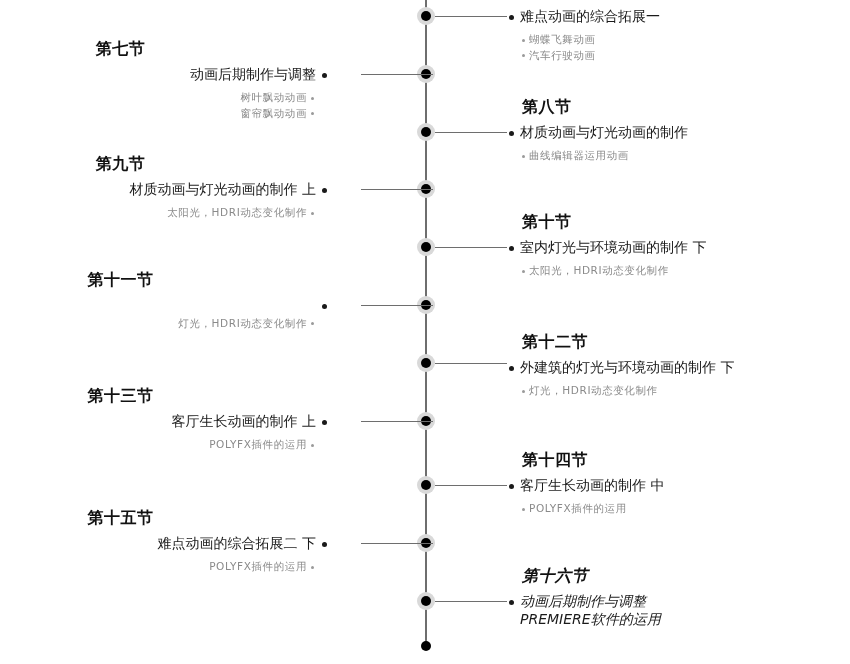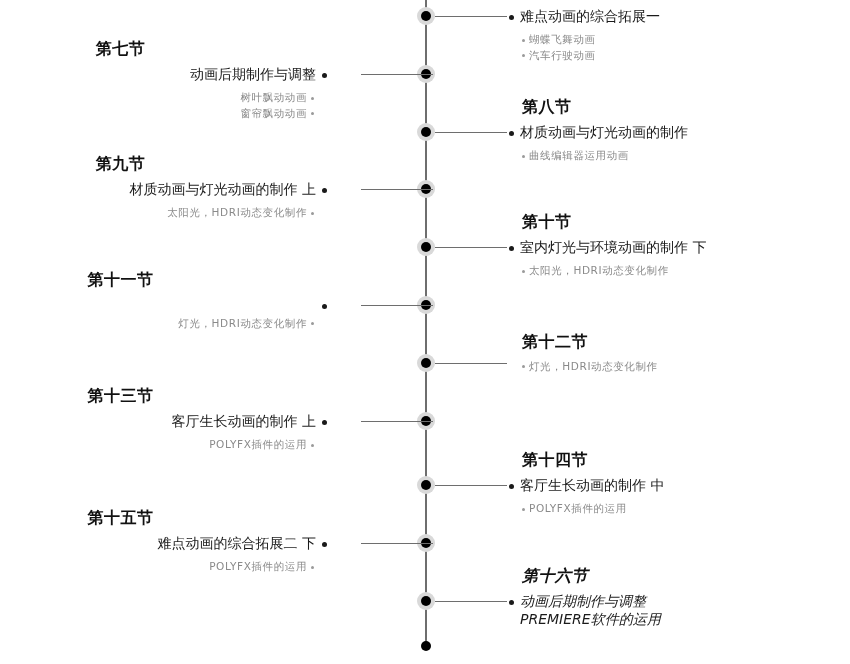--- a/index.html
+++ b/index.html
@@ -247,20 +247,24 @@
           <div class="sub-item">
             <span class="sub-bullet"></span>
             <span class="sub-text">灯光，HDRI动态变化制作</span>
           </div>
         </div>
       </div>
       <div class="node" style="top: 363px;"></div>
       <div class="connector right" style="top: 363px;"></div>
       <div class="entry right" style="top: 332px;">
         <div class="section-title">第十二节</div>
+        <div class="main-row">
+          <span class="main-bullet"></span>
+          <span class="main-text">外建筑的灯光与环境动画的制作 下</span>
+        </div>
         <div class="sub-list">
           <div class="sub-item">
             <span class="sub-bullet"></span>
             <span class="sub-text">灯光，HDRI动态变化制作</span>
           </div>
         </div>
       </div>
       <div class="node" style="top: 421px;"></div>
       <div class="connector left" style="top: 421px;"></div>
       <div class="entry left" style="top: 386px;">

